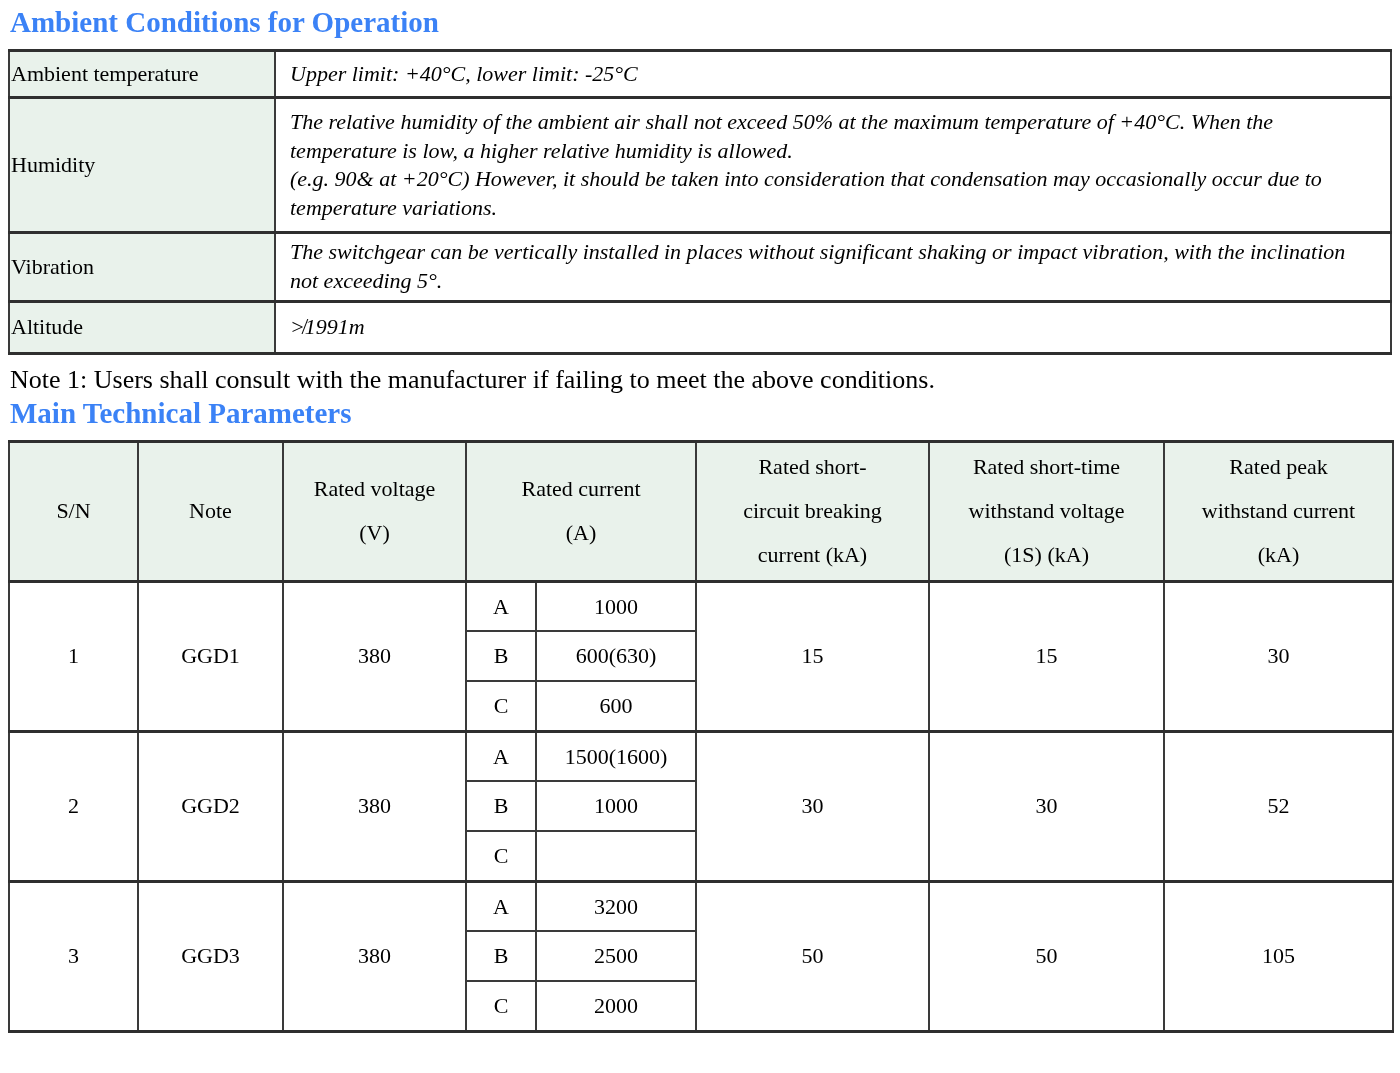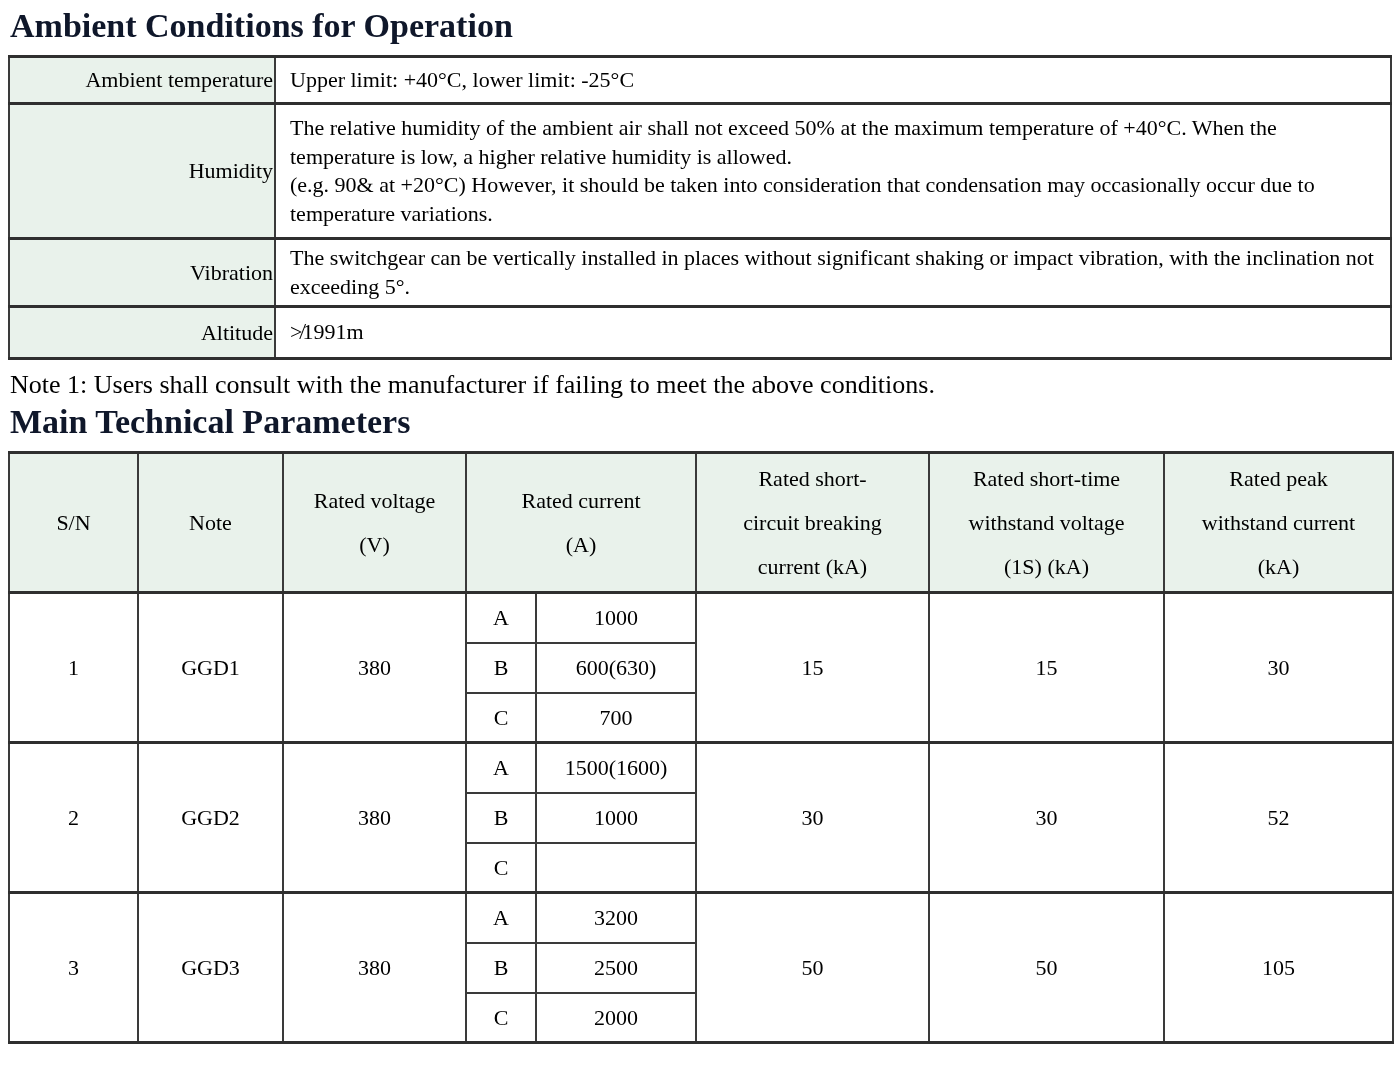--- a/index.html
+++ b/index.html
@@ -1,27 +1,27 @@
 <!DOCTYPE html>
 <html><head>
 <meta charset="utf-8">
 <style>
   html,body{margin:0;padding:0;background:#ffffff;}
   body{width:1400px;height:1073px;font-family:"Liberation Serif",serif;color:#000;overflow:hidden;}
   .page{padding:4px 8px 0 8px;}
-  .section-title{color:#0f172a;font-size:34px;font-weight:bold;line-height:1.15;margin:2px 0 10px 2px;}
+  .section-title{color:#3b82f6;font-size:29px;font-weight:bold;line-height:1.15;margin:2px 0 10px 2px;}
   .title2{}
 
   
   table.ambient{border-collapse:collapse;table-layout:fixed;width:1384px;}
   table.ambient td{border-left:2px solid #3a3a3a;border-right:2px solid #3a3a3a;
     border-top:3px solid #2f2f2f;border-bottom:3px solid #2f2f2f;
     font-size:22px;vertical-align:middle;}
-  td.amb-label{width:262px;background:#e9f2eb;text-align:right;}
-  td.amb-text{padding:4px 14px;line-height:1.3;white-space:pre-wrap;}
+  td.amb-label{width:262px;background:#e9f2eb;text-align:left;}
+  td.amb-text{padding:4px 14px;line-height:1.3;white-space:pre-wrap;font-style:italic;}
   tr.r-amb-temp{height:47px;}
   tr.r-humidity{height:135px;}
   tr.r-vibration{height:65px;}
   tr.r-altitude{height:52px;}
 
   .note{font-size:26px;margin:10px 0 0 2px;}
 
   
   table.params{border-collapse:collapse;table-layout:fixed;width:1384px;text-align:center;font-size:22px;}
   table.params th, table.params td{border:2px solid #3a3a3a;vertical-align:middle;font-weight:normal;padding:0;}
@@ -103,21 +103,21 @@
       <td rowspan="3" class="group-top tall">15</td>
       <td rowspan="3" class="group-top tall">15</td>
       <td rowspan="3" class="group-top tall">30</td>
     </tr>
     <tr class="body-row">
       <td>B</td>
       <td>600(630)</td>
     </tr>
     <tr class="body-row">
       <td>C</td>
-      <td>700</td>
+      <td>600</td>
     </tr>
 
     <tr class="body-row">
       <td rowspan="3" class="group-top tall">2</td>
       <td rowspan="3" class="group-top tall">GGD2</td>
       <td rowspan="3" class="group-top tall">380</td>
       <td class="group-top">A</td>
       <td class="group-top">1500(1600)</td>
       <td rowspan="3" class="group-top tall">30</td>
       <td rowspan="3" class="group-top tall">30</td>

